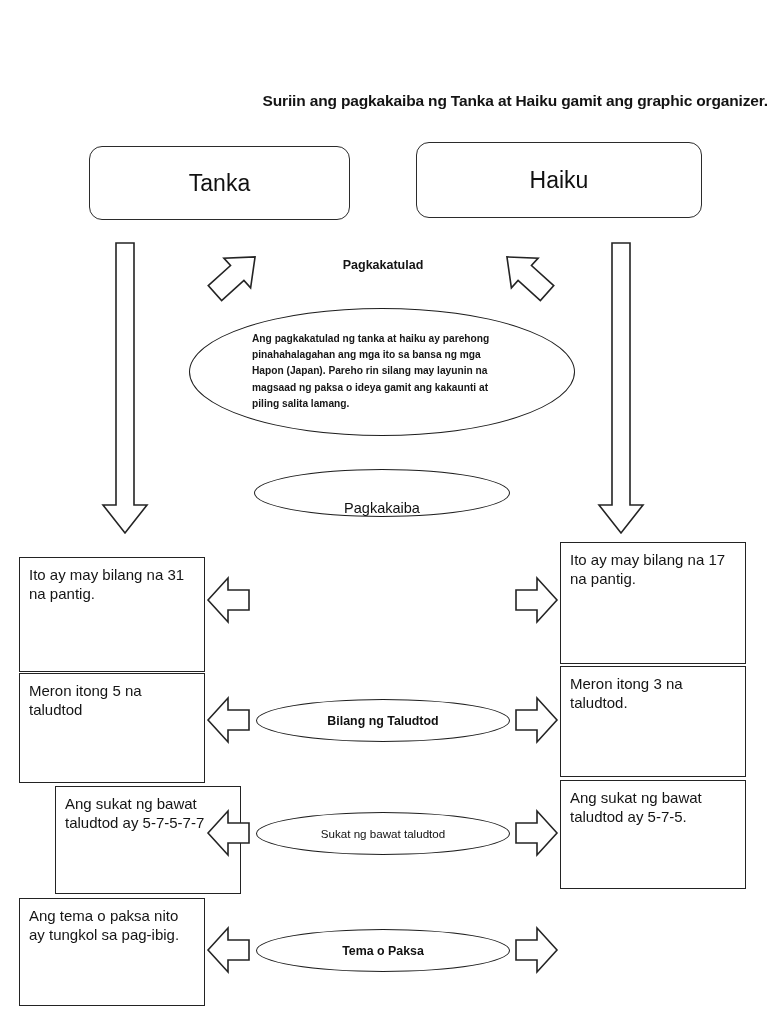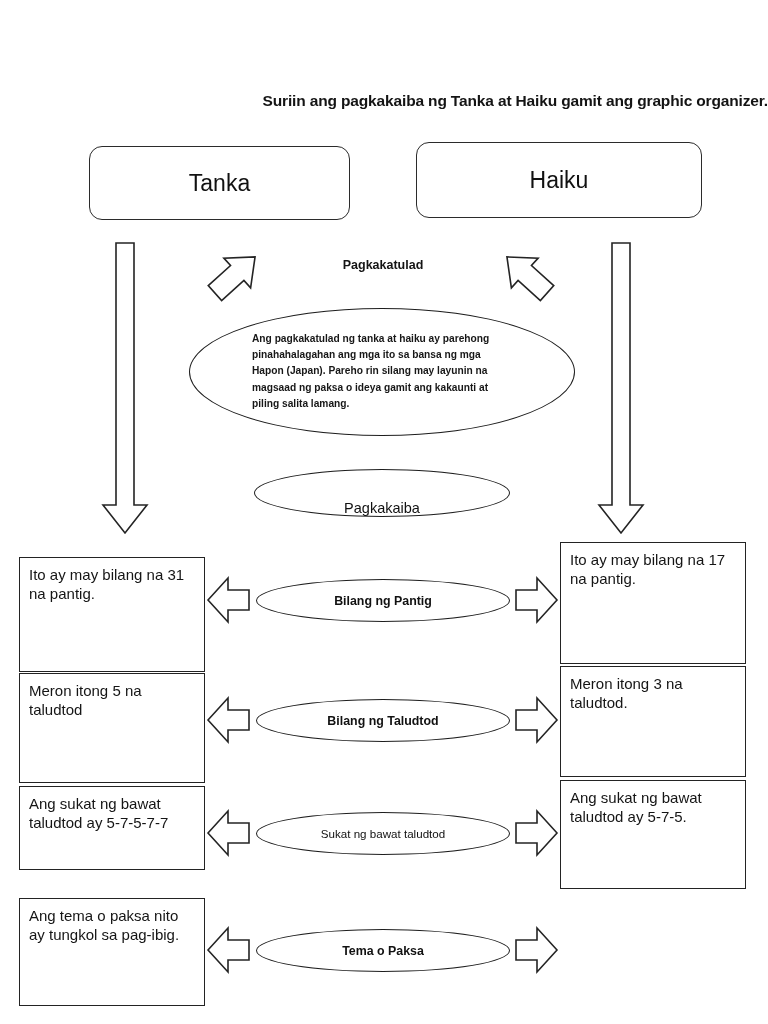--- a/index.html
+++ b/index.html
@@ -171,38 +171,35 @@
     <div class="body-text">Ang pagkakatulad ng tanka at haiku ay parehong pinahahalagahan ang mga ito sa bansa ng mga Hapon (Japan). Pareho rin silang may layunin na magsaad ng paksa o ideya gamit ang kakaunti at piling salita lamang.</div>
   </div>
 
   <div class="ellipse" id="ellipse-pagkakaiba">
     <span class="label">Pagkakaiba</span>
   </div>
 
   <div class="text-box left-box" style="top:557px; height:115px;">
     <div class="body">Ito ay may bilang na 31 na pantig.</div>
   </div>
-  <div class="row-ellipse" style="top:579px;">
-    <span class="label">Bilang ng Pantig</span>
-  </div>
   <div class="text-box right-box" style="top:542px; height:122px;">
     <div class="body">Ito ay may bilang na 17 na pantig.</div>
   </div>
 
   <div class="text-box left-box" style="top:673px; height:110px;">
     <div class="body">Meron itong 5 na taludtod</div>
   </div>
   <div class="row-ellipse" style="top:699px;">
     <span class="label">Bilang ng Taludtod</span>
   </div>
   <div class="text-box right-box" style="top:666px; height:111px;padding-left:39px;">
     <div class="body">Meron itong 3 na taludtod.</div>
   </div>
 
-  <div class="text-box left-box" style="top:786px; height:84px;">
+  <div class="text-box left-box" style="top:786px; height:108px;margin-left:36px;">
     <div class="body">Ang sukat ng bawat taludtod ay 5-7-5-7-7</div>
   </div>
   <div class="row-ellipse regular" style="top:812px;">
     <span class="label">Sukat ng bawat taludtod</span>
   </div>
   <div class="text-box right-box" style="top:780px; height:109px;">
     <div class="body">Ang sukat ng bawat taludtod ay 5-7-5.</div>
   </div>
 
   <div class="text-box left-box" style="top:898px; height:108px;padding-left:24px;">

